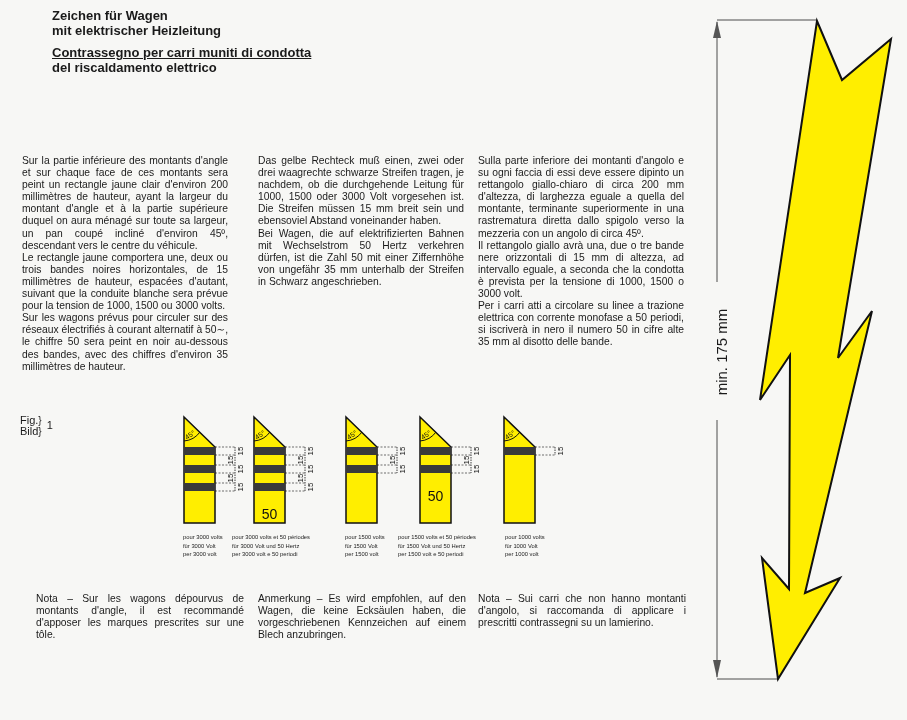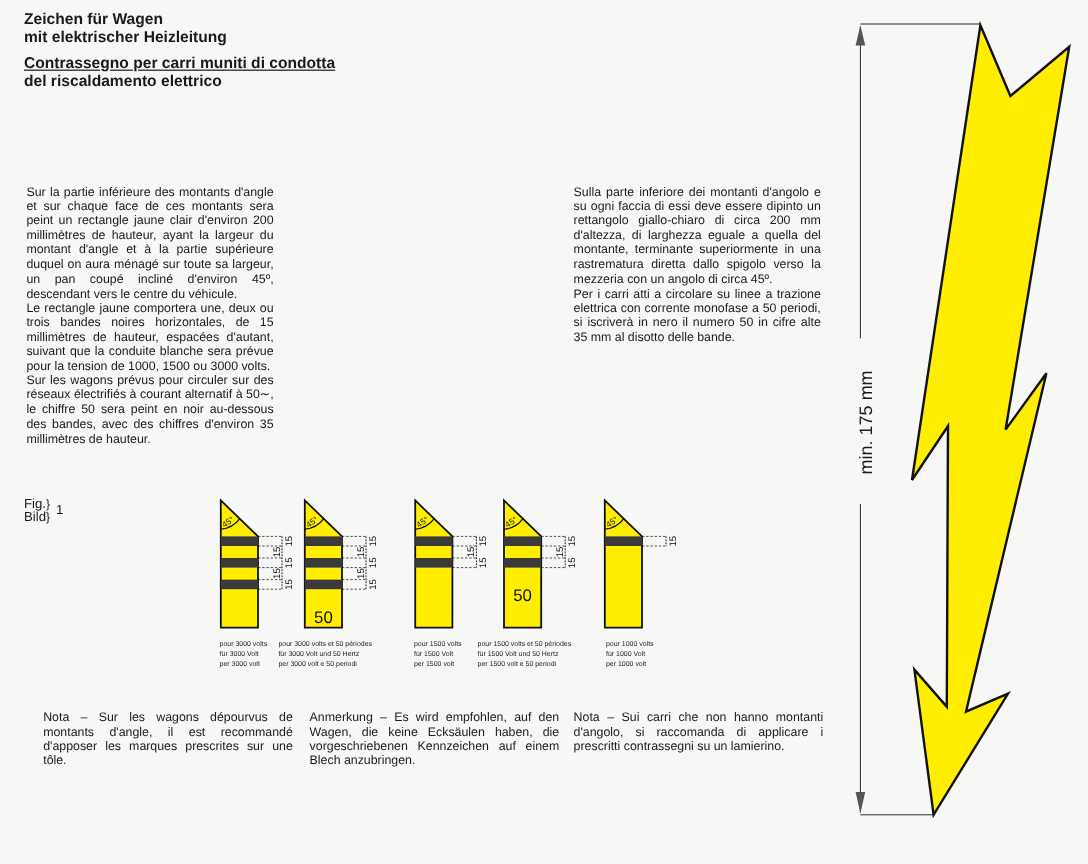--- a/index.html
+++ b/index.html
@@ -1,19 +1,19 @@
 <!DOCTYPE html>
 <html><head>
 <meta charset="utf-8">
 <style>
   html, body { margin:0; padding:0; }
   body { width:907px; height:720px; background:#f7f7f5; position:relative; overflow:hidden;
          font-family:"Liberation Sans", sans-serif; color:#1a1a1a; }
   .abs { position:absolute; }
-  .h1 { font-weight:bold; font-size:13px; line-height:15px; left:20px; }
+  .h1 { font-weight:bold; font-size:13px; line-height:15px; left:52px; }
   .col { position:absolute; top:155px; width:206px; font-size:10.3px; line-height:12.1px; text-align:justify; }
   .col p { margin:0; }
   .note { position:absolute; top:593px; width:208px; font-size:10.3px; line-height:12.1px; text-align:justify; }
   .note b { font-weight:normal; }
   .cap { position:absolute; top:533px; font-size:5.8px; line-height:8.5px; color:#222; white-space:nowrap; }
   .fig { position:absolute; left:20px; top:415px; font-size:11px; line-height:11px; }
   svg { position:absolute; left:0; top:0; }
 </style>
 </head>
 <body>
@@ -22,23 +22,26 @@
 <div class="abs h1" style="top:23px;">mit elektrischer Heizleitung</div>
 <div class="abs h1" style="top:45px;text-decoration:underline;">Contrassegno per carri muniti di condotta</div>
 <div class="abs h1" style="top:60px;">del riscaldamento elettrico</div>
 
 <div class="col" style="left:22px;">
   <p>Sur la partie inférieure des montants d'angle et sur chaque face de ces montants sera peint un rectangle jaune clair d'environ 200 millimètres de hauteur, ayant la largeur du montant d'angle et à la partie supérieure duquel on aura ménagé sur toute sa largeur, un pan coupé incliné d'environ 45º, descendant vers le centre du véhicule.</p>
   <p>Le rectangle jaune comportera une, deux ou trois bandes noires horizontales, de 15 millimètres de hauteur, espacées d'autant, suivant que la conduite blanche sera prévue pour la tension de 1000, 1500 ou 3000 volts.</p>
   <p>Sur les wagons prévus pour circuler sur des réseaux électrifiés à courant alternatif à 50∼, le chiffre 50 sera peint en noir au-dessous des bandes, avec des chiffres d'environ 35 millimètres de hauteur.</p>
 </div>
 <div class="col" style="left:258px;">
+  <p>Das gelbe Rechteck muß einen, zwei oder drei waagrechte schwarze Streifen tragen, je nachdem, ob die durchgehende Leitung für 1000, 1500 oder 3000 Volt vorgesehen ist. Die Streifen müssen 15 mm breit sein und ebensoviel Abstand voneinander haben.</p>
+  <p>Bei Wagen, die auf elektrifizierten Bahnen mit Wechselstrom 50 Hertz verkehren dürfen, ist die Zahl 50 mit einer Ziffernhöhe von ungefähr 35 mm unterhalb der Streifen in Schwarz angeschrieben.</p>
 </div>
 <div class="col" style="left:478px;">
   <p>Sulla parte inferiore dei montanti d'angolo e su ogni faccia di essi deve essere dipinto un rettangolo giallo-chiaro di circa 200 mm d'altezza, di larghezza eguale a quella del montante, terminante superiormente in una rastrematura diretta dallo spigolo verso la mezzeria con un angolo di circa 45º.</p>
+  <p>Il rettangolo giallo avrà una, due o tre bande nere orizzontali di 15 mm di altezza, ad intervallo eguale, a seconda che la condotta è prevista per la tensione di 1000, 1500 o 3000 volt.</p>
   <p>Per i carri atti a circolare su linee a trazione elettrica con corrente monofase a 50 periodi, si iscriverà in nero il numero 50 in cifre alte 35 mm al disotto delle bande.</p>
 </div>
 
 <div class="fig">
   <div><span>Fig.</span><span style="font-size:10px;">}</span></div>
   <div><span>Bild</span><span style="font-size:10px;">}</span>
     <span style="position:relative; top:-6px; left:2px;">1</span></div>
 </div>
 
 <svg id="markers-svg" width="907" height="720">

